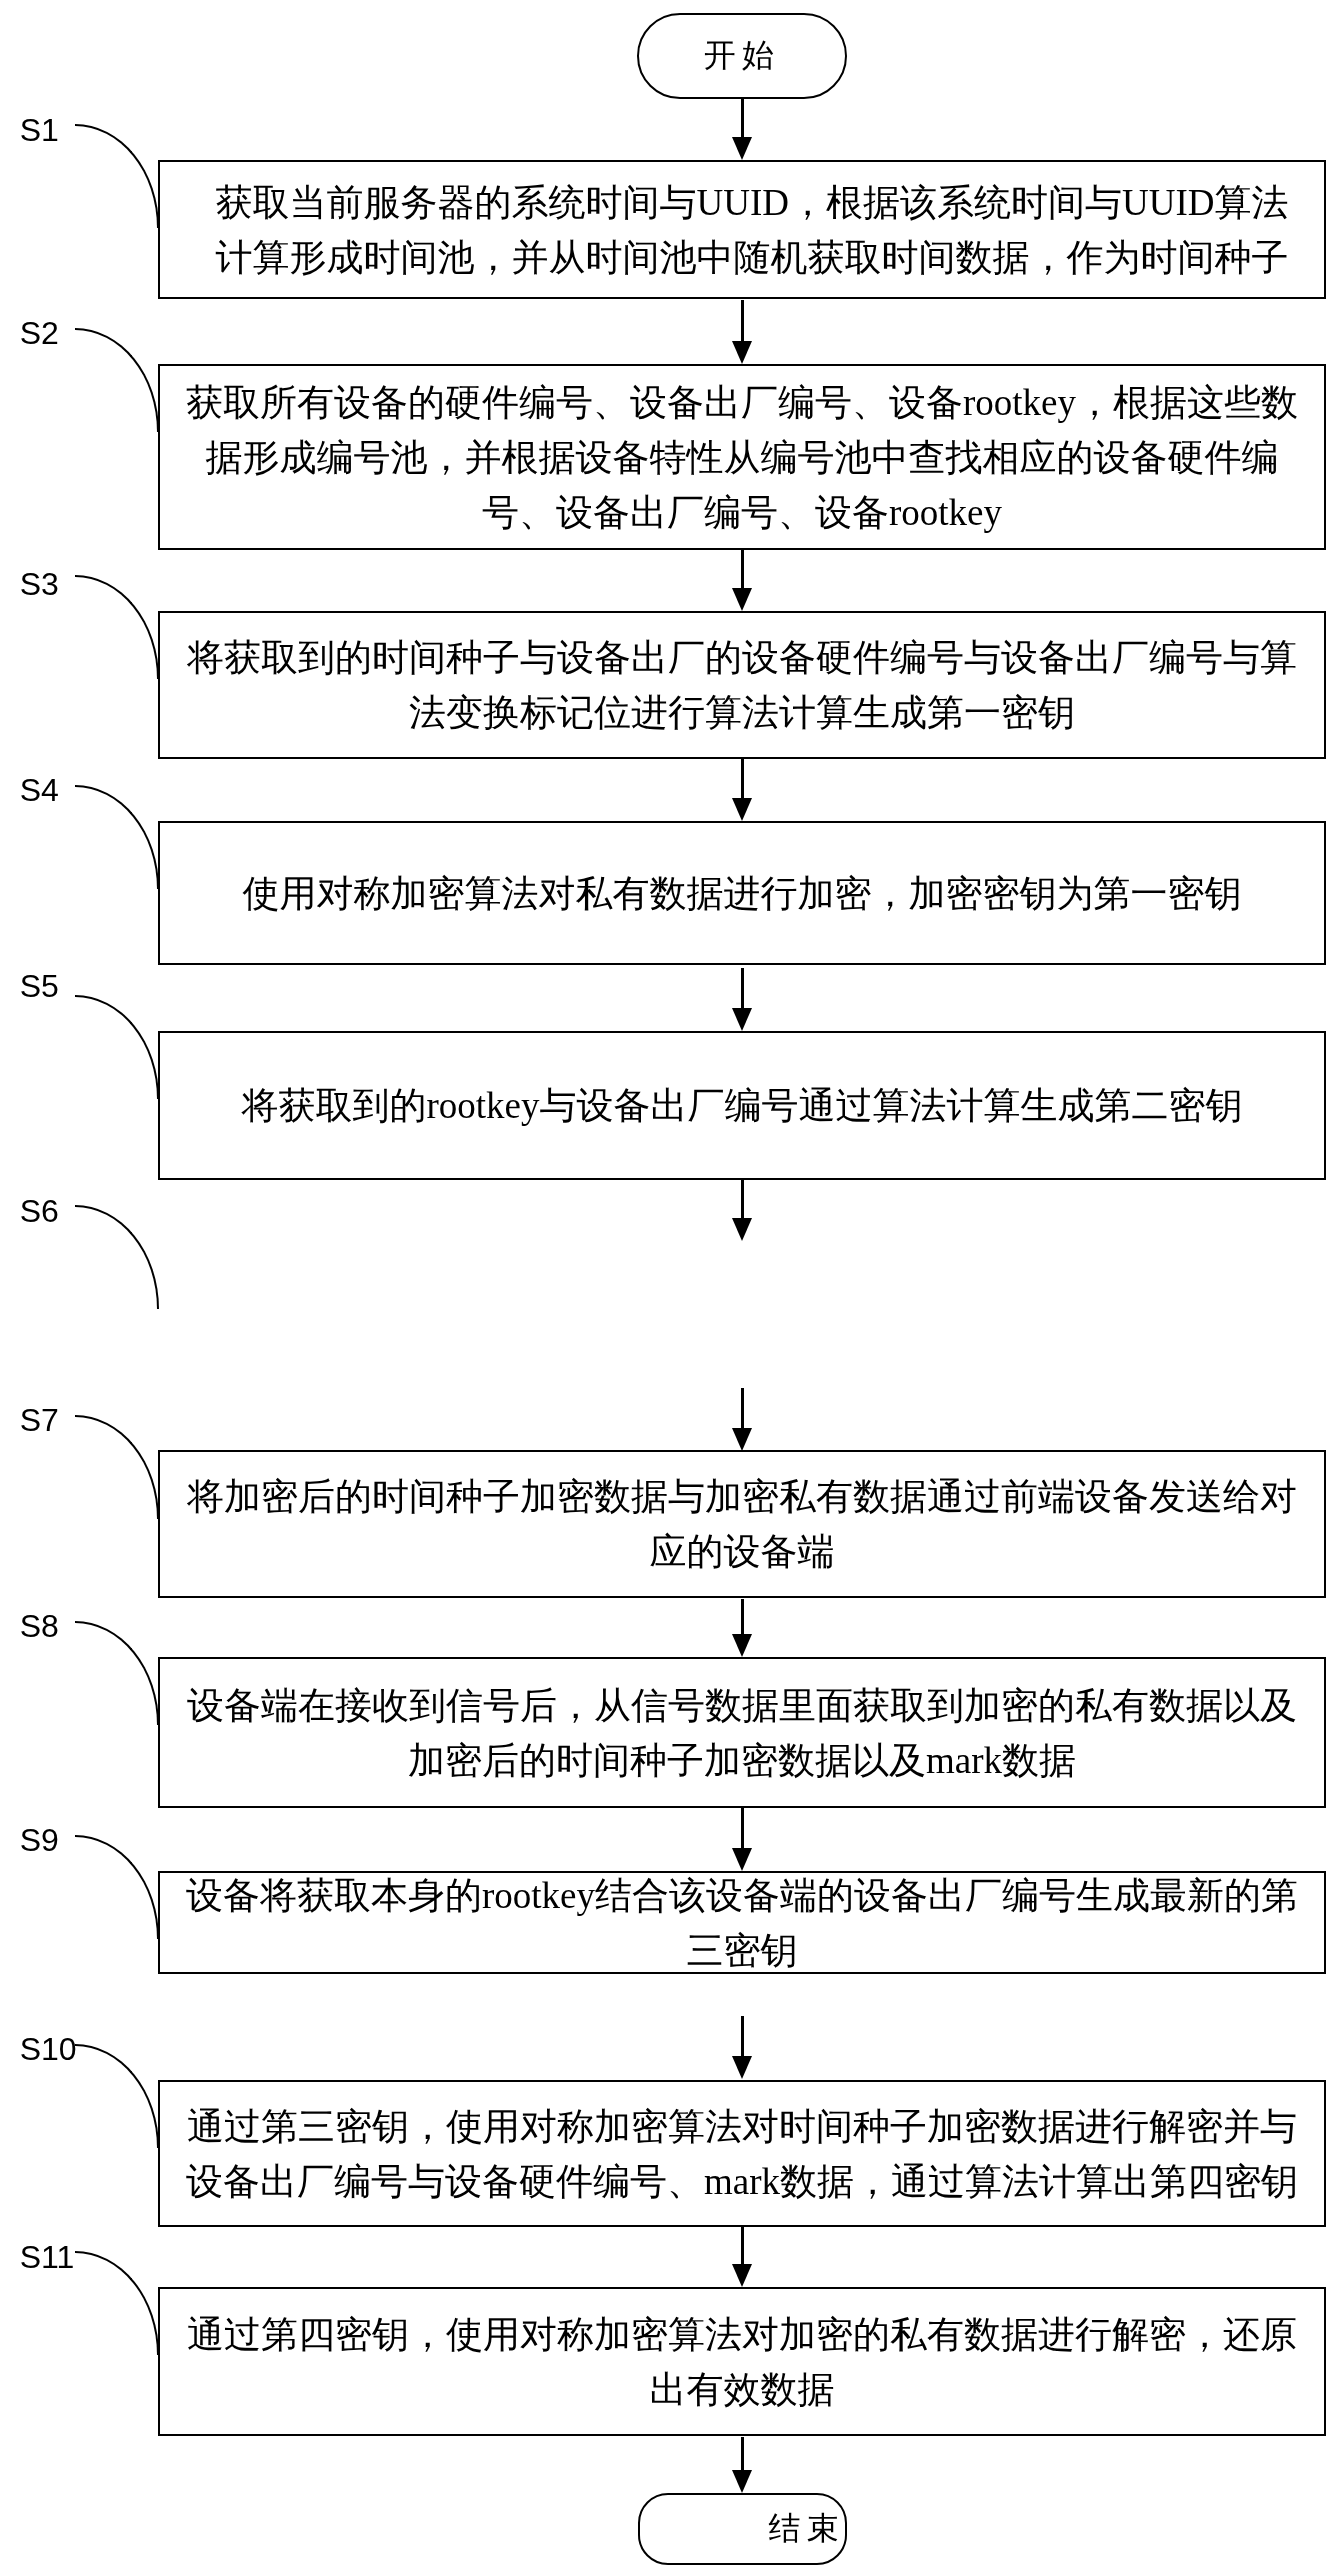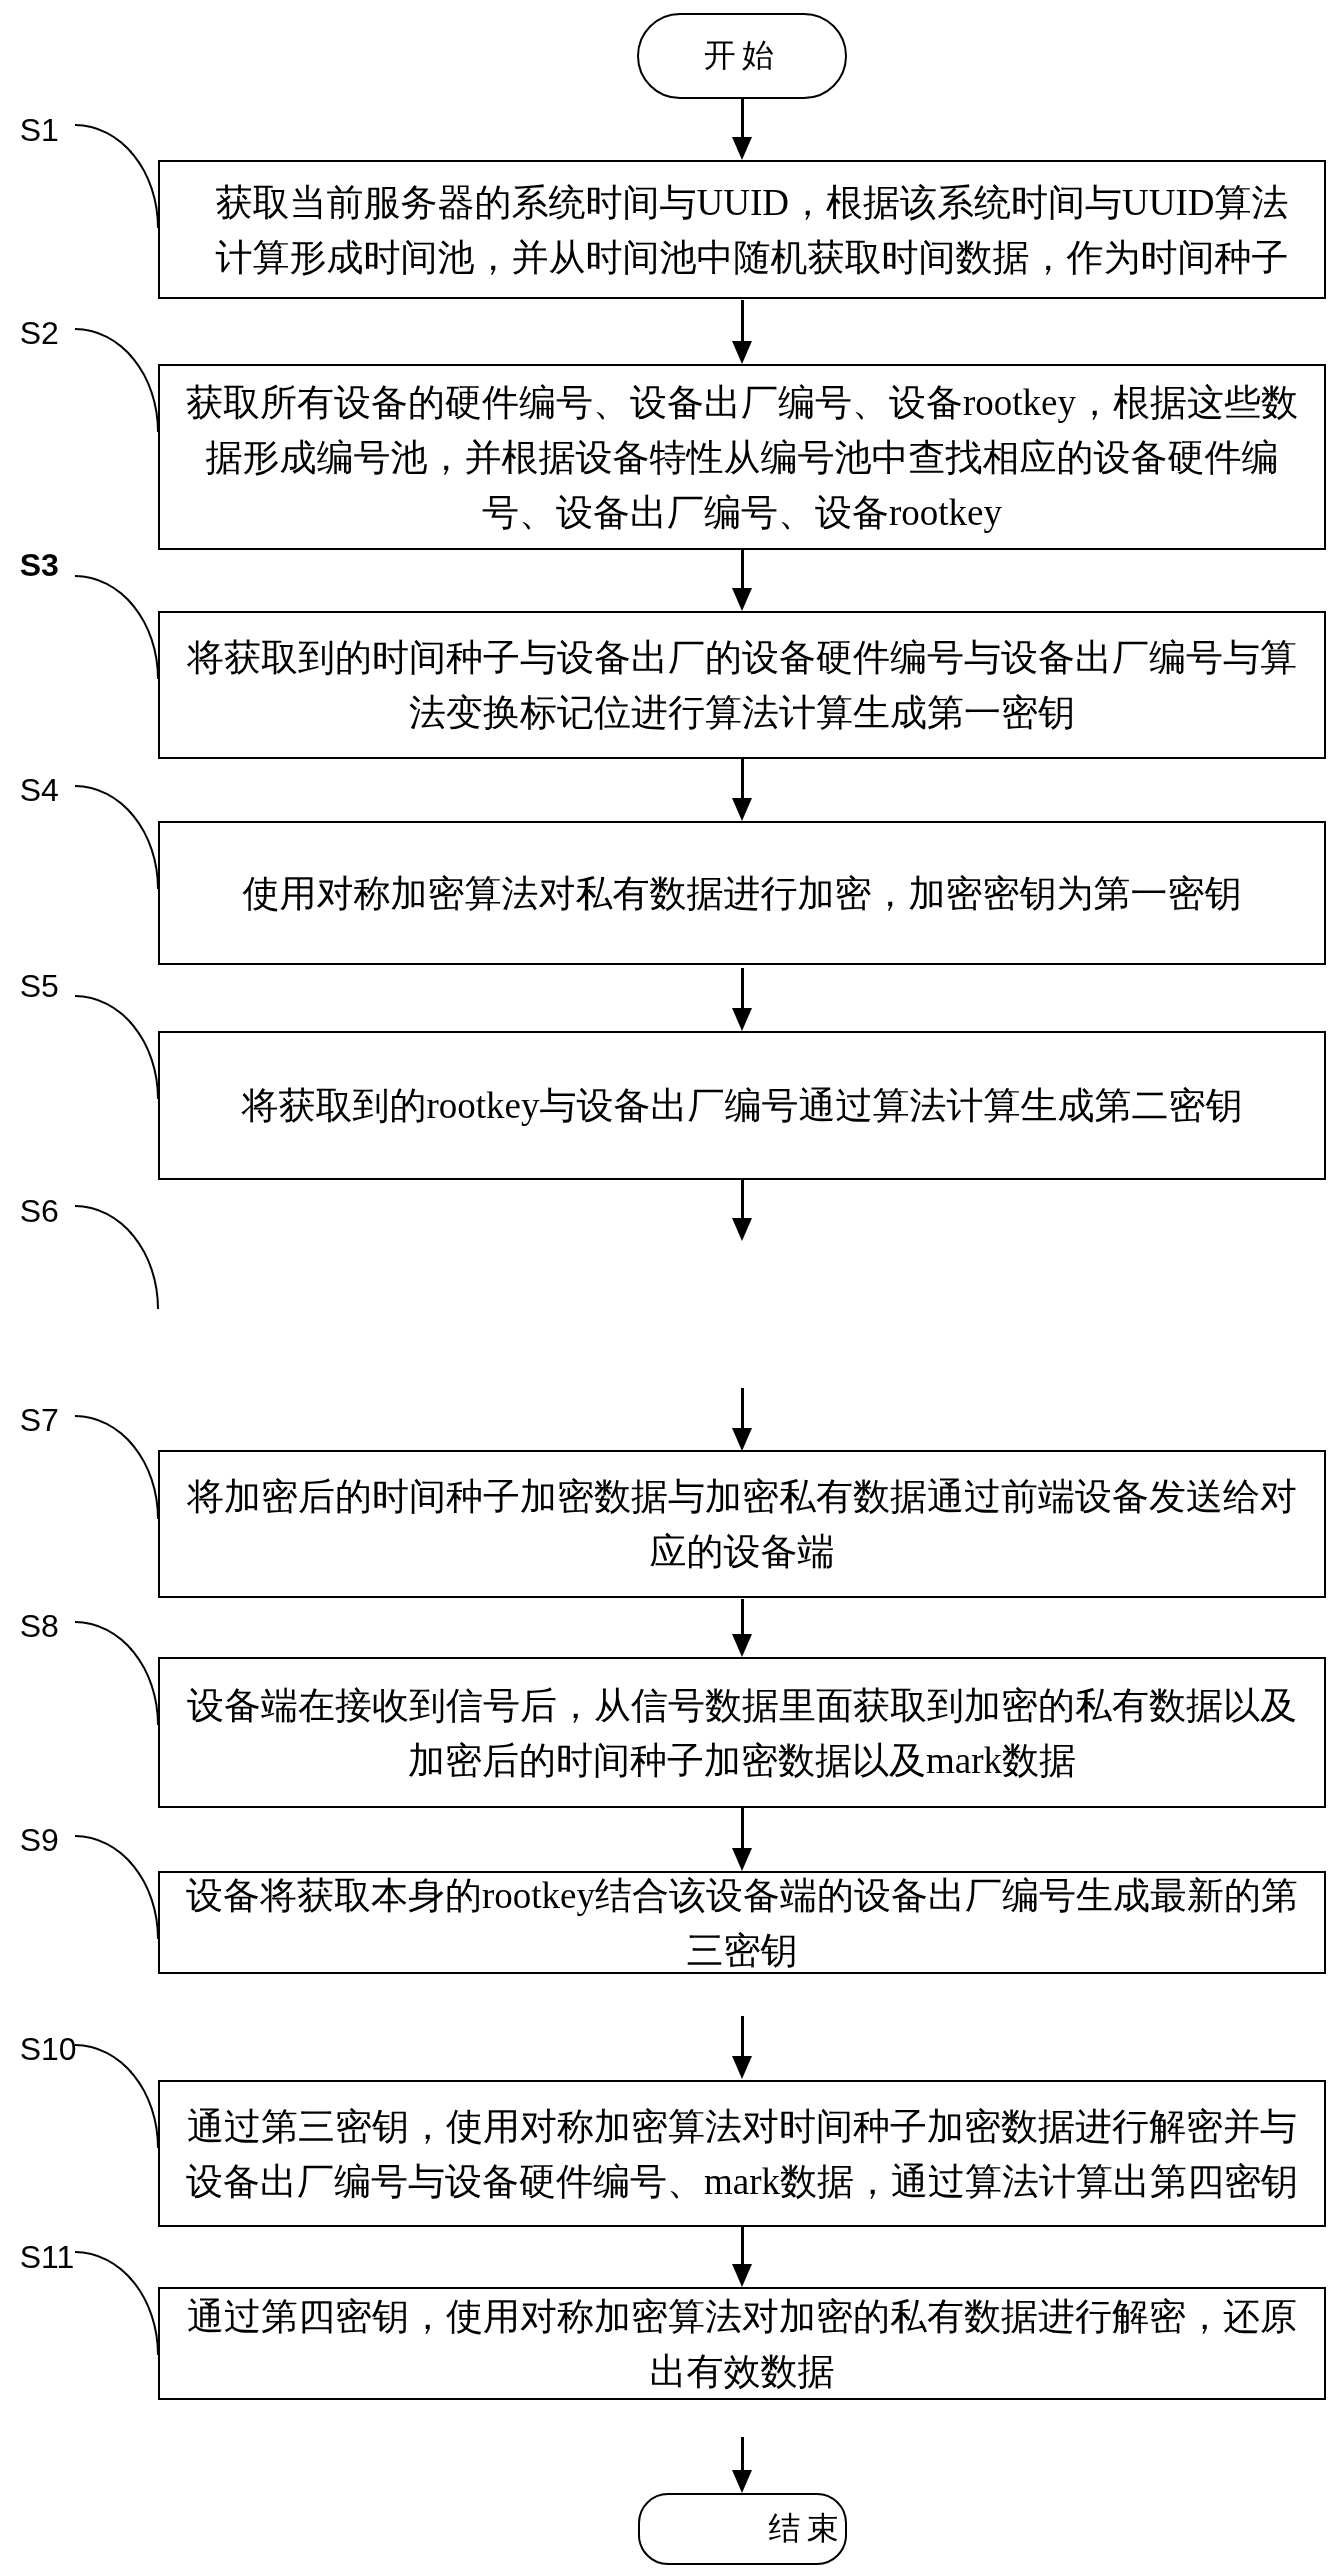--- a/index.html
+++ b/index.html
@@ -125,21 +125,21 @@
   <div class="step-label" style="top:317px;">S2</div>
   <div class="leader" style="top:328px;"></div>
   <div class="step-box" style="top:364px; height:186px;">
     <p>获取所有设备的硬件编号、设备出厂编号、设备rootkey，根据这些数据形成编号池，并根据设备特性从编号池中查找相应的设备硬件编号、设备出厂编号、设备rootkey</p>
   </div>
   <div class="connector" style="top:550px; height:61px;">
     <div class="cline"></div>
     <div class="chead"></div>
   </div>
 
-  <div class="step-label" style="top:549px;font-weight:bold;">S3</div>
+  <div class="step-label" style="top:568px;">S3</div>
   <div class="leader" style="top:575px;"></div>
   <div class="step-box" style="top:611px; height:148px;">
     <p>将获取到的时间种子与设备出厂的设备硬件编号与设备出厂编号与算法变换标记位进行算法计算生成第一密钥</p>
   </div>
   <div class="connector" style="top:758px; height:63px;">
     <div class="cline"></div>
     <div class="chead"></div>
   </div>
 
   <div class="step-label" style="top:774px;">S4</div>
@@ -204,21 +204,21 @@
   <div class="step-box" style="top:2080px; height:147px;">
     <p>通过第三密钥，使用对称加密算法对时间种子加密数据进行解密并与设备出厂编号与设备硬件编号、mark数据，通过算法计算出第四密钥</p>
   </div>
   <div class="connector" style="top:2226px; height:61px;">
     <div class="cline"></div>
     <div class="chead"></div>
   </div>
 
   <div class="step-label" style="top:2241px;">S11</div>
   <div class="leader" style="top:2251px;"></div>
-  <div class="step-box" style="top:2287px; height:113px;">
+  <div class="step-box" style="top:2287px; height:149px;">
     <p>通过第四密钥，使用对称加密算法对加密的私有数据进行解密，还原出有效数据</p>
   </div>
   <div class="connector" style="top:2437px; height:56px;">
     <div class="cline"></div>
     <div class="chead"></div>
   </div>
 
   <div class="terminal end" style="left:638px; top:2493px; width:209px; height:72px;">
     <span>结束</span>
   </div>

